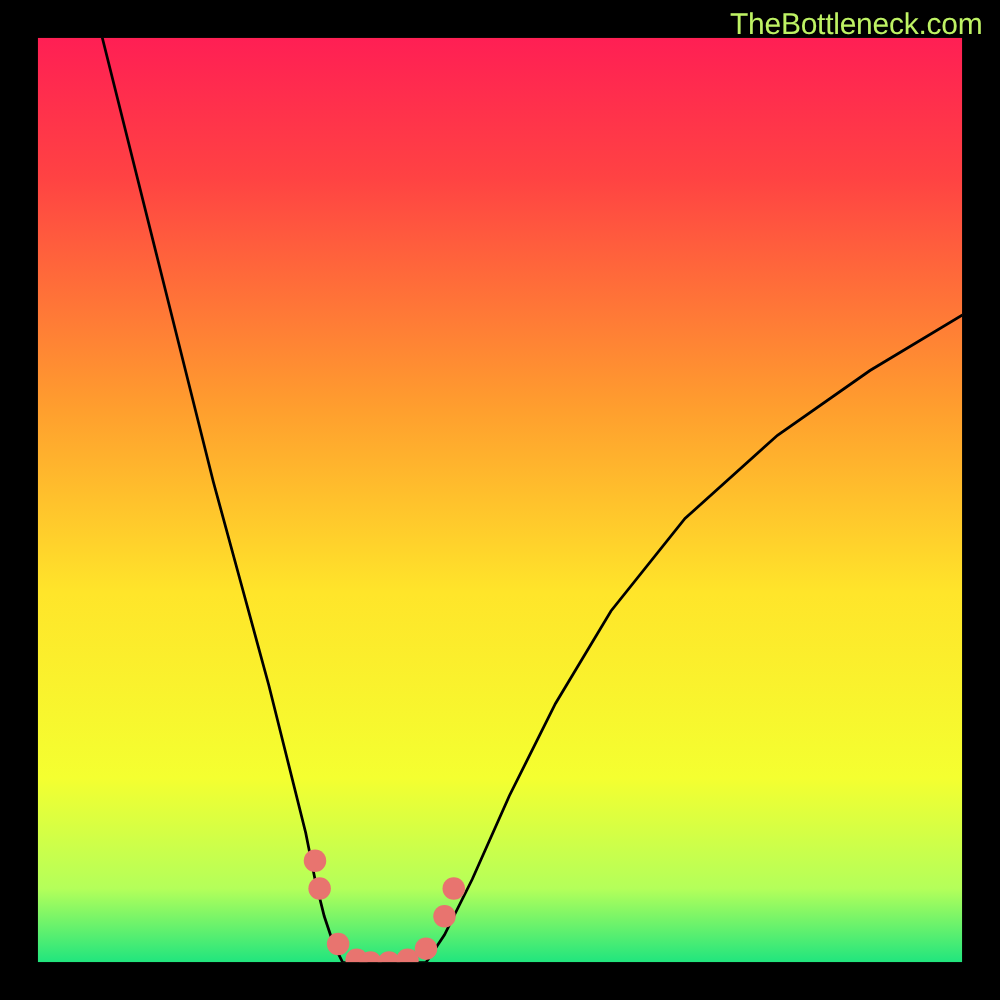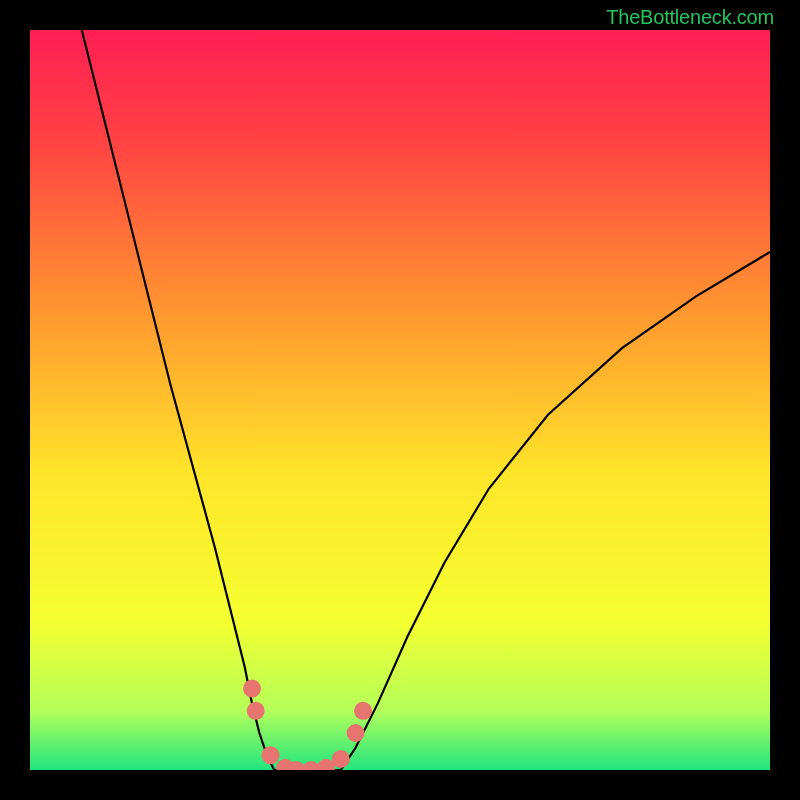--- a/index.html
+++ b/index.html
@@ -29,23 +29,23 @@
     overflow: hidden;
   }
   .plot-area svg {
     display: block;
     width: 740px;
     height: 740px;
   }
   .watermark {
     position: absolute;
     top: 6px;
-    right: 26px;
-    color: #22c55e;
-    font-size: 20px;
+    right: 14px;
+    color: #bef264;
+    font-size: 24px;
     font-weight: 500;
     letter-spacing: -0.2px;
   }
 </style>
 </head>
 <body>
 
 <div class="plot-area">
   <svg id="chart-svg" viewBox="0 0 740 740">
     <defs>

